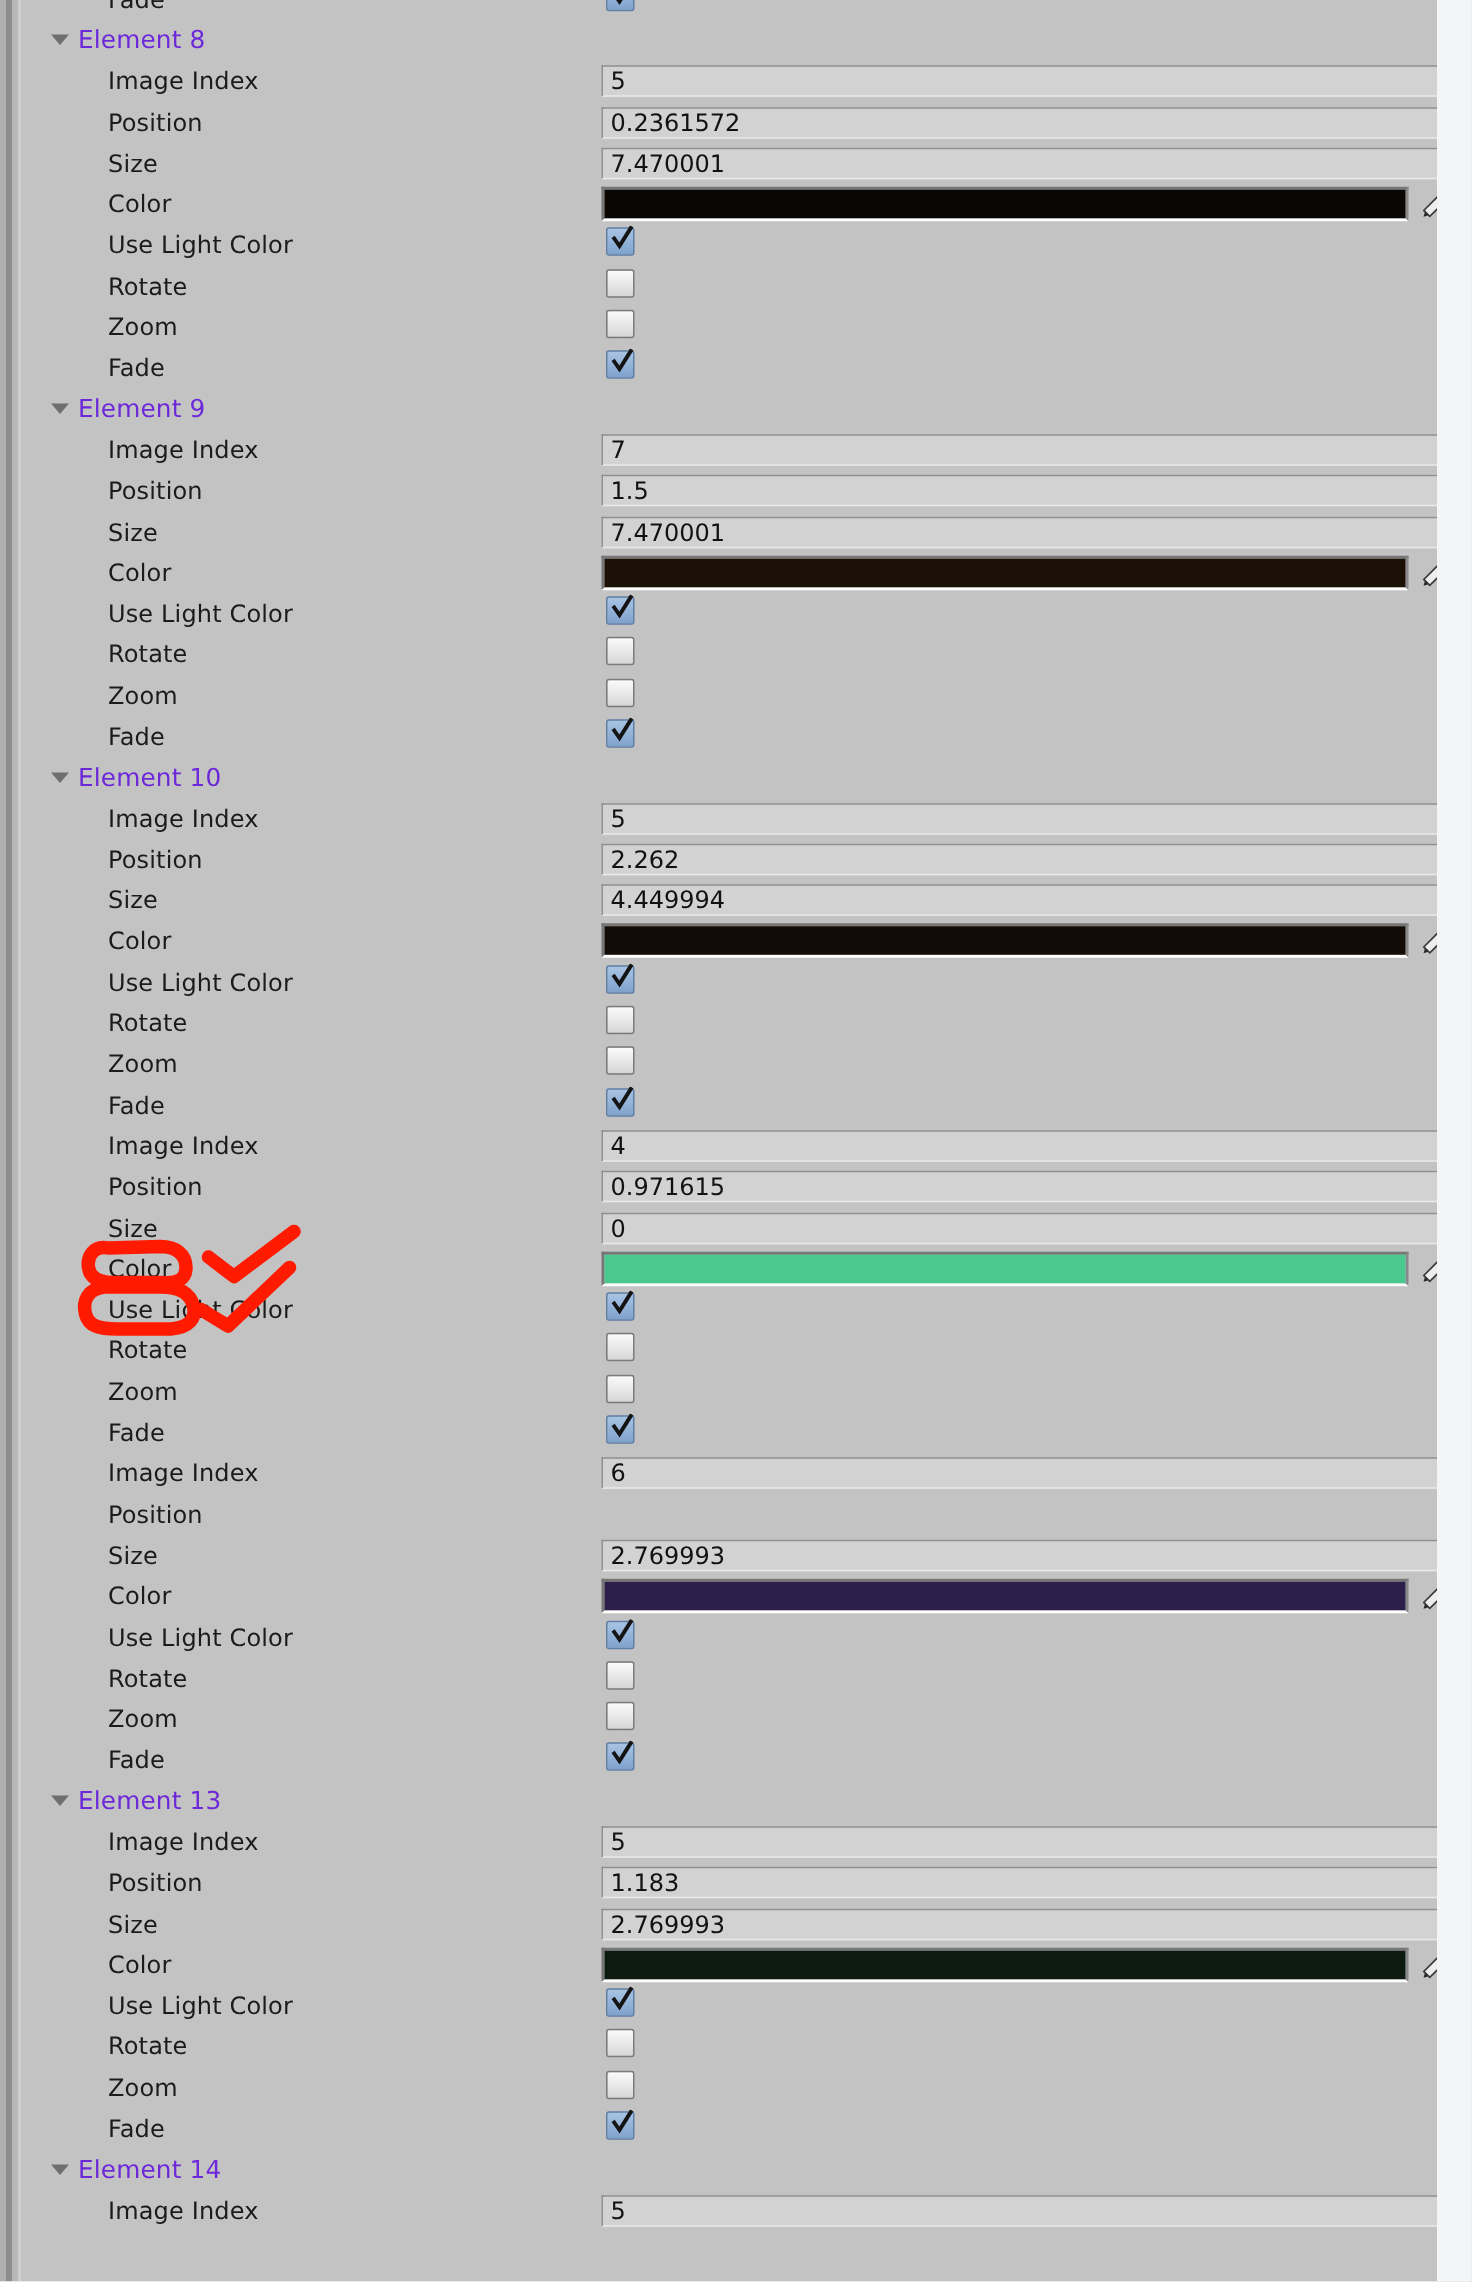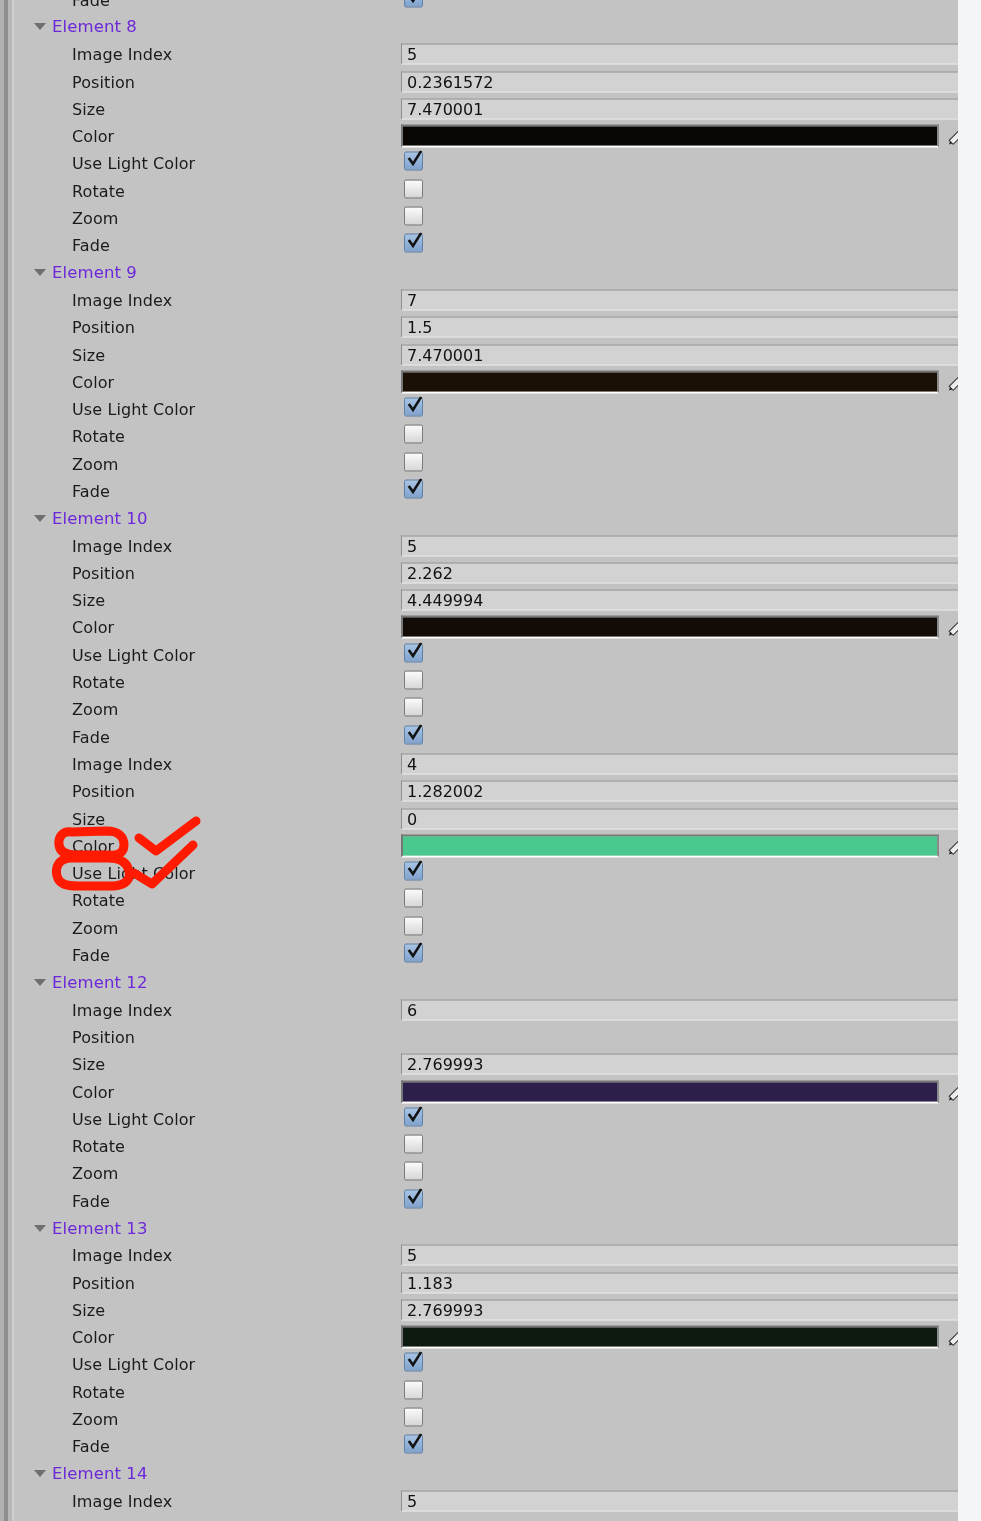--- a/index.html
+++ b/index.html
@@ -378,21 +378,21 @@
         </div>
         <div class="prop">
           <div class="prop-label">Image Index</div>
           <div class="field-wrap">
             <div class="textfield">4</div>
           </div>
         </div>
         <div class="prop">
           <div class="prop-label">Position</div>
           <div class="field-wrap">
-            <div class="textfield">1.282002</div>
+            <div class="textfield">0.971615</div>
           </div>
         </div>
         <div class="prop">
           <div class="prop-label">Size</div>
           <div class="field-wrap">
             <div class="textfield">0</div>
           </div>
         </div>
         <div class="prop">
           <div class="prop-label">Color</div>
@@ -435,24 +435,20 @@
         <div class="prop">
           <div class="prop-label">Fade</div>
           <div class="field-wrap">
             <div class="checkbox on">
               <svg class="mark" viewBox="0 0 16 18" xmlns="http://www.w3.org/2000/svg">
                 <path d="M2.5 8.5 L6 13.5 L13.5 1.5" fill="none" stroke="#141414" stroke-width="2.6" stroke-linecap="square"></path>
               </svg>
             </div>
           </div>
         </div>
-        <div class="foldout">
-          <div class="tri"></div>
-          <span class="foldout-label">Element 12</span>
-        </div>
         <div class="prop">
           <div class="prop-label">Image Index</div>
           <div class="field-wrap">
             <div class="textfield">6</div>
           </div>
         </div>
         <div class="prop">
           <div class="prop-label">Position</div>
         </div>
         <div class="prop">

